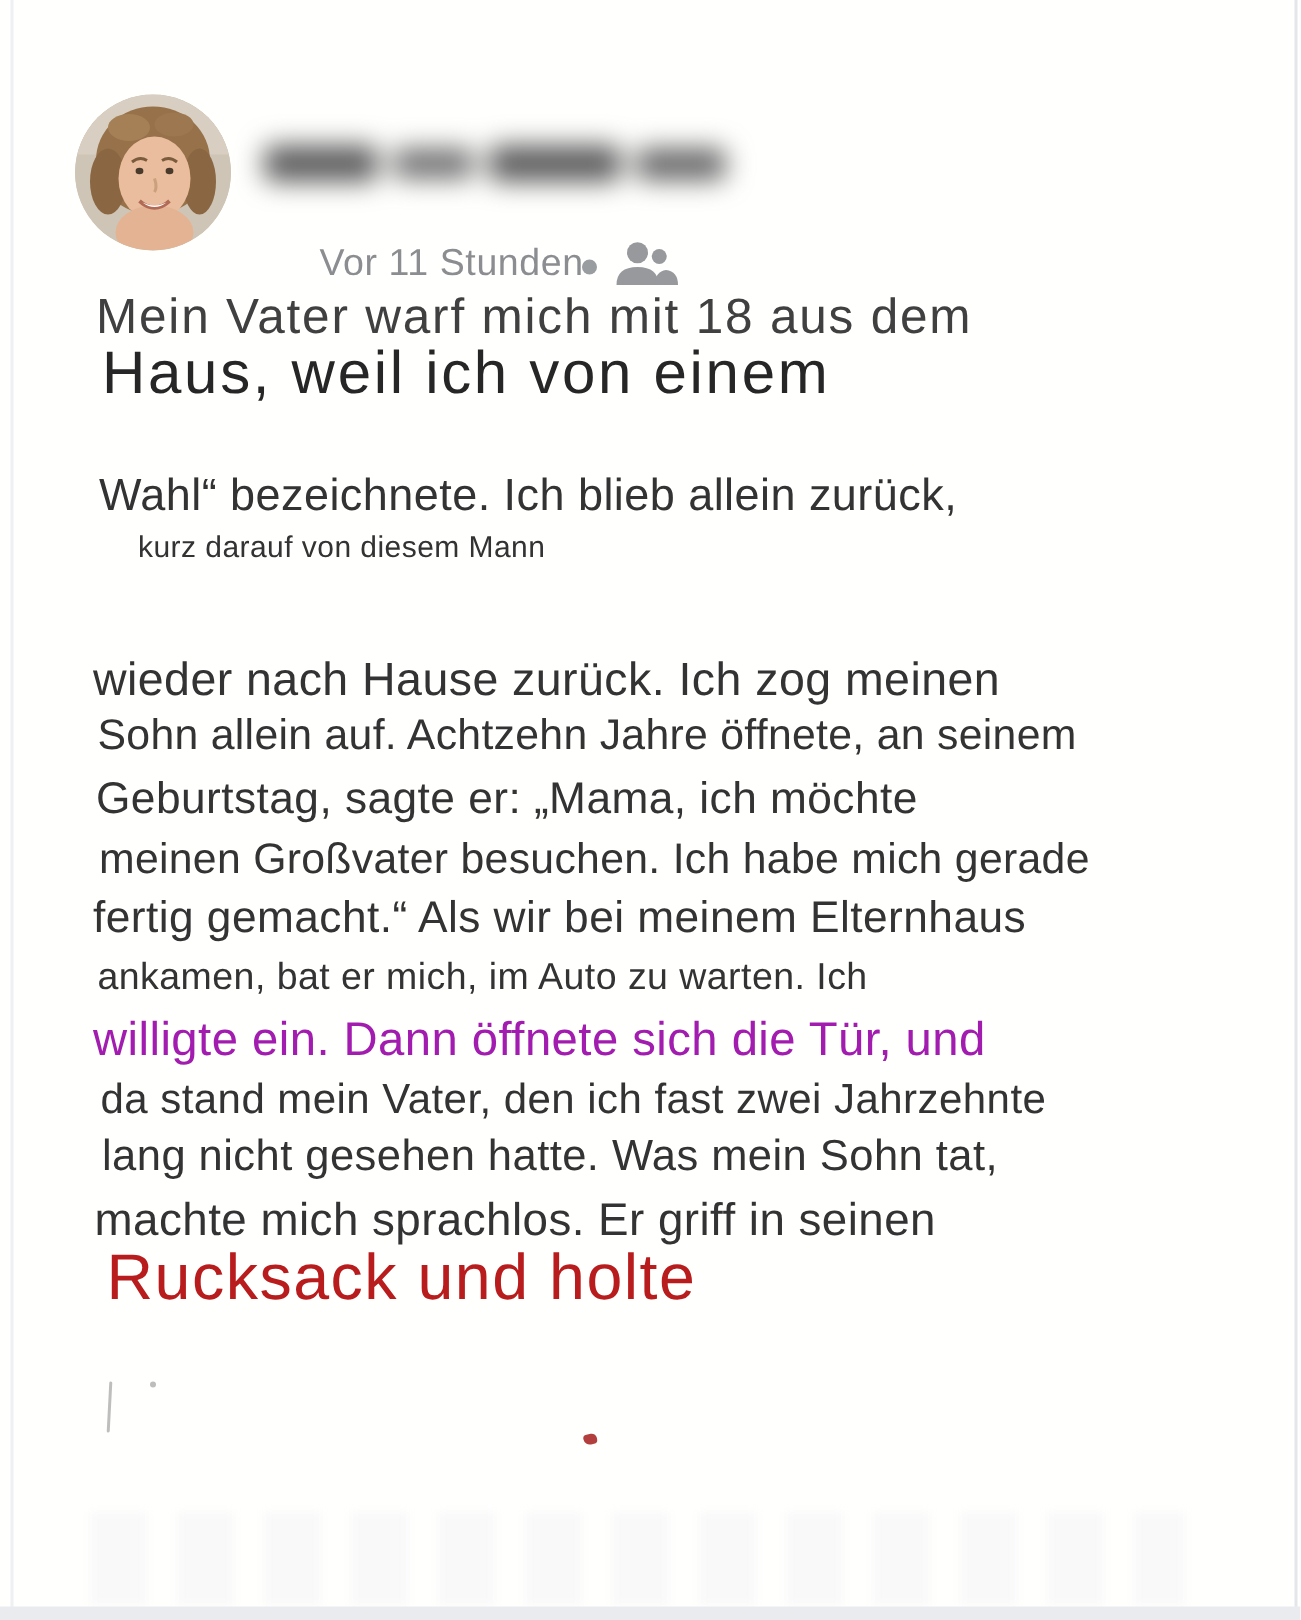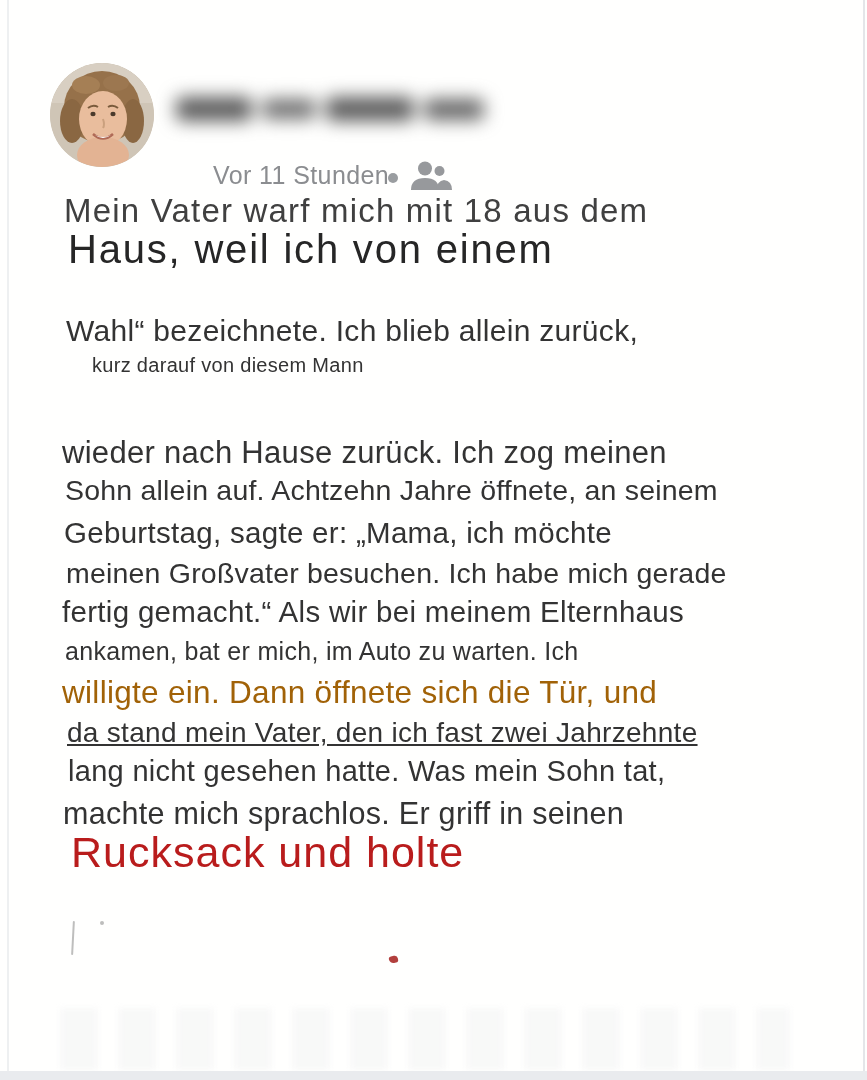--- a/index.html
+++ b/index.html
@@ -59,22 +59,22 @@
   .l3  { left: 62px; top: 278px; font-size: 29px;   letter-spacing: 0.3px; }
   .l4  { left: 66px; top: 316px; font-size: 30px;   letter-spacing: 0.3px; }
   .l5  { left: 63px; top: 355px; font-size: 20px;   letter-spacing: 0.3px; margin-left: 29px; }
   .l6  { left: 70px; top: 392px; font-size: 34px;   color: #2c2c2c; letter-spacing: 0.3px; }
   .l7  { left: 62px; top: 437px; font-size: 31px;   letter-spacing: 0.3px; }
   .l8  { left: 65px; top: 476px; font-size: 28.5px; letter-spacing: 0.2px; }
   .l9  { left: 64px; top: 518px; font-size: 29.5px; letter-spacing: 0.3px; }
   .l10 { left: 66px; top: 559px; font-size: 28.5px; letter-spacing: 0.2px; }
   .l11 { left: 62px; top: 597px; font-size: 29.5px; letter-spacing: 0.3px; }
   .l12 { left: 65px; top: 639px; font-size: 25px; letter-spacing: 0.3px; }
-  .l13 { left: 62px; top: 677px; font-size: 31.5px; color: #a16207; letter-spacing: 0.3px; }
-  .l14 { left: 67px; top: 719px; font-size: 28px;   letter-spacing: 0.3px; text-decoration: underline; }
+  .l13 { left: 62px; top: 677px; font-size: 31.5px; color: #a21caf; letter-spacing: 0.3px; }
+  .l14 { left: 67px; top: 719px; font-size: 28px;   letter-spacing: 0.3px; }
   .l15 { left: 68px; top: 757px; font-size: 29px;   letter-spacing: 0.3px; }
   .l16 { left: 63px; top: 798px; font-size: 30.5px; letter-spacing: 0.3px; }
   .l17 { left: 71px; top: 831px; font-size: 43px; color: #b91c1c; letter-spacing: 1px; }
 
   
   .pen-mark {
     position: absolute; left: 72px; top: 921px; width: 2px; height: 34px;
     background: rgba(70,70,70,0.35); transform: rotate(3deg); border-radius: 2px;
   }
   .red-speck {

